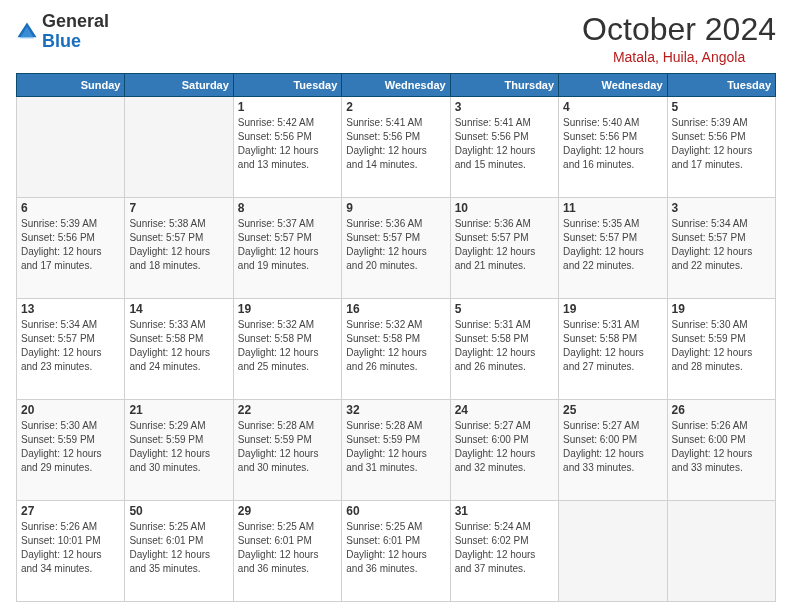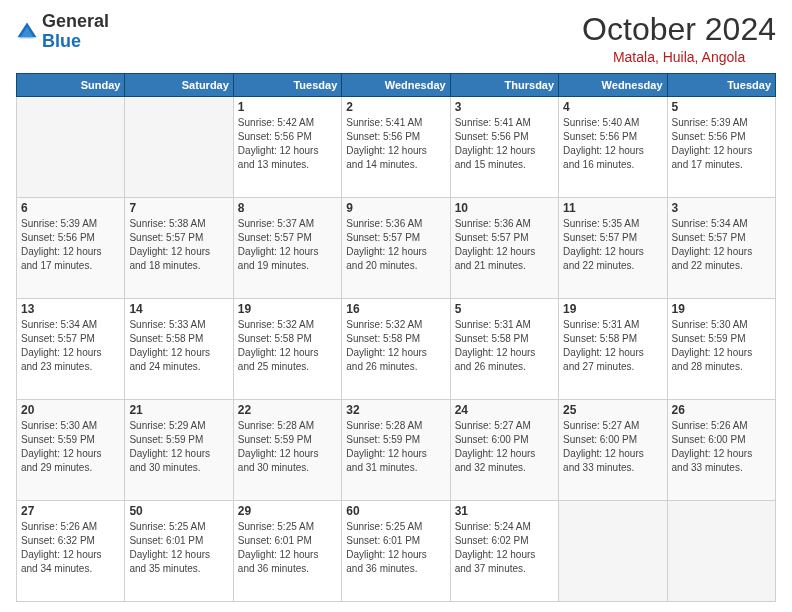--- a/index.html
+++ b/index.html
@@ -318,21 +318,21 @@
             <div class="day-info">Sunrise: 5:26 AM
 Sunset: 6:00 PM
 Daylight: 12 hours
 and 33 minutes.</div>
           </td>
         </tr>
         <tr>
           <td>
             <span class="day-number">27</span>
             <div class="day-info">Sunrise: 5:26 AM
-Sunset: 6:32 PM
+Sunset: 10:01 PM
 Daylight: 12 hours
 and 34 minutes.</div>
           </td>
           <td>
             <span class="day-number">50</span>
             <div class="day-info">Sunrise: 5:25 AM
 Sunset: 6:01 PM
 Daylight: 12 hours
 and 35 minutes.</div>
           </td>

